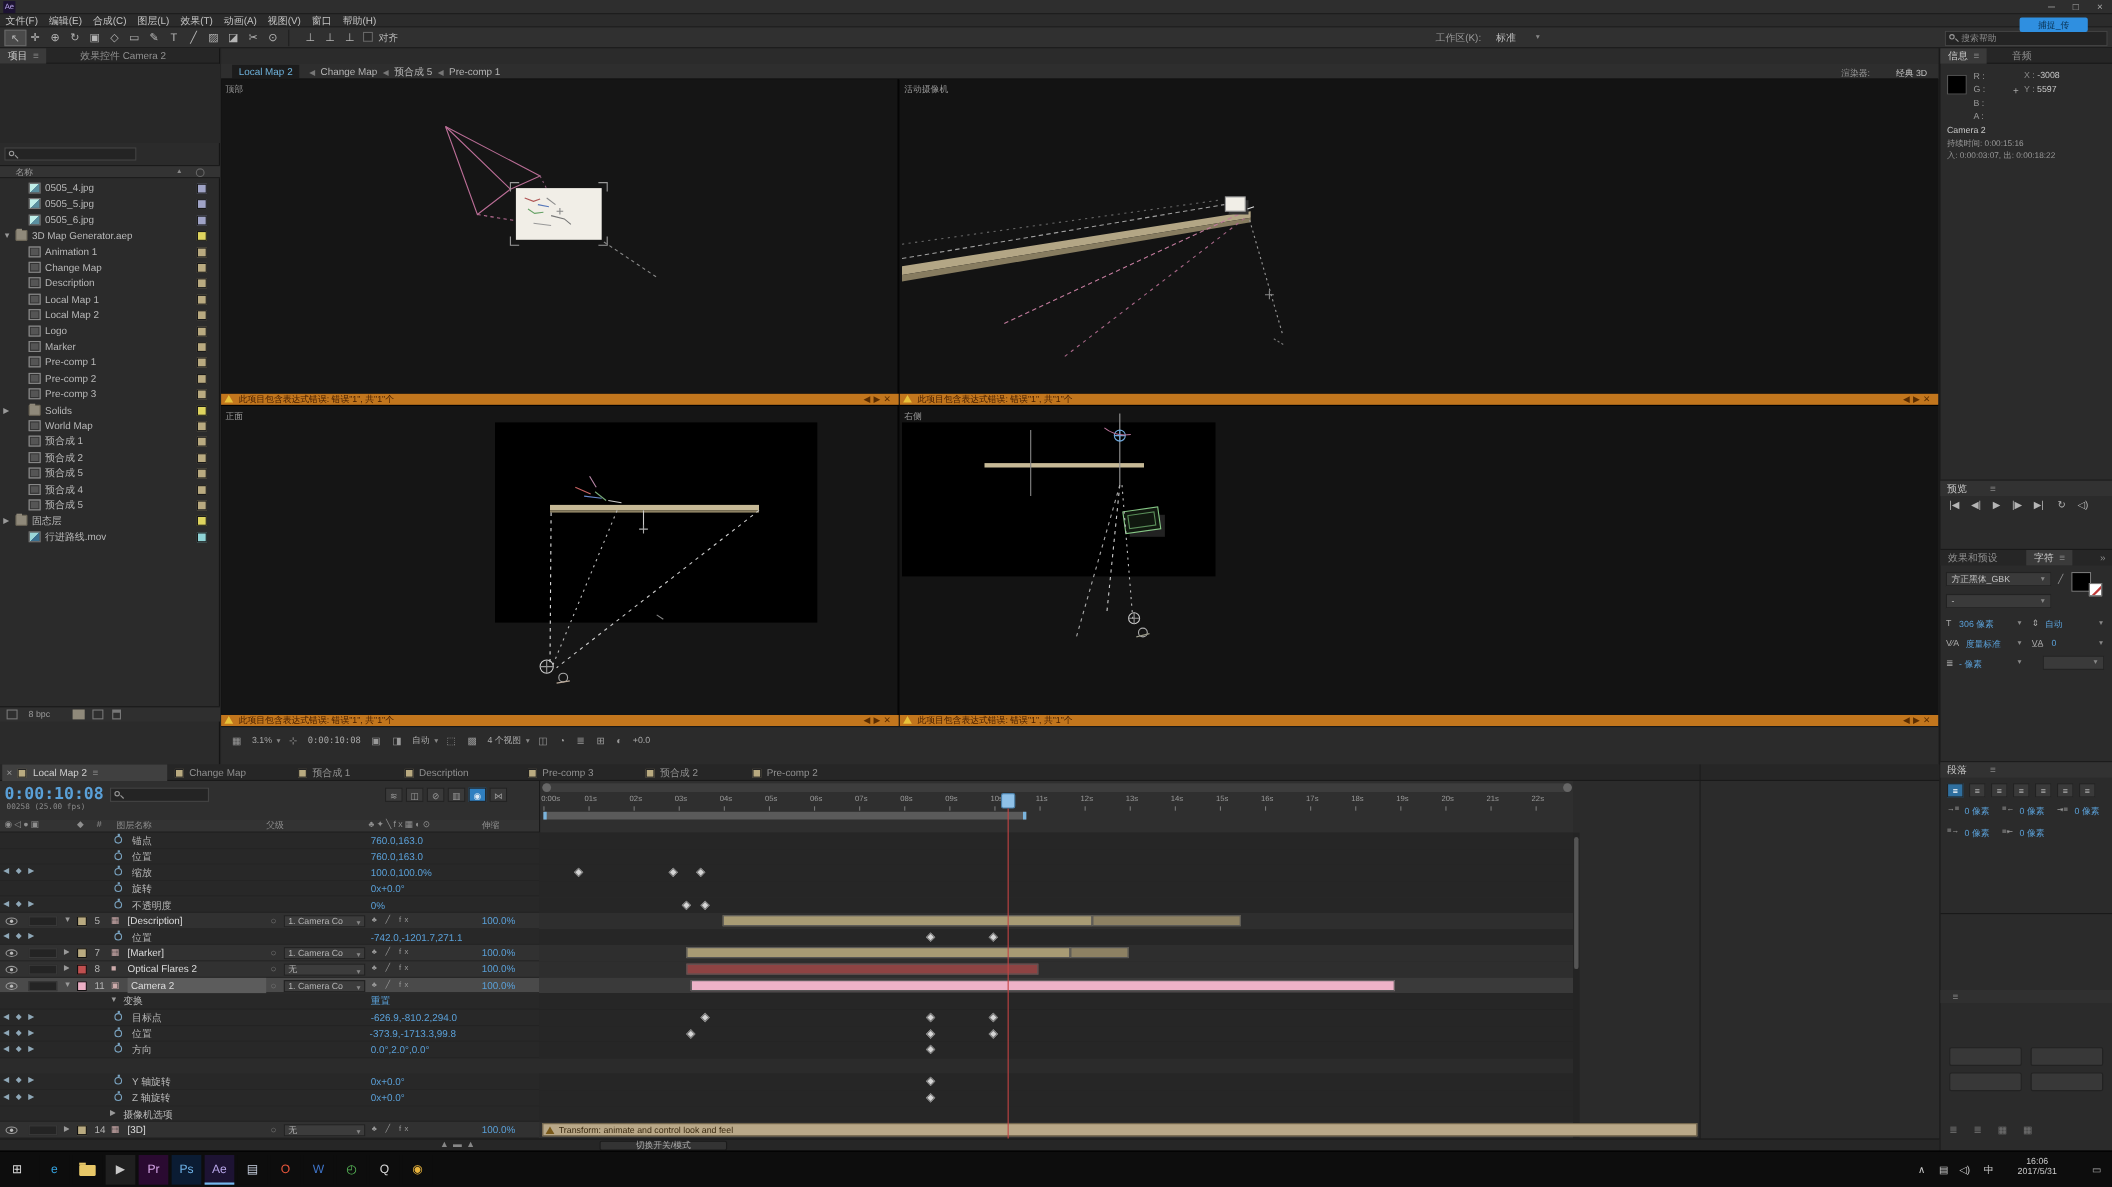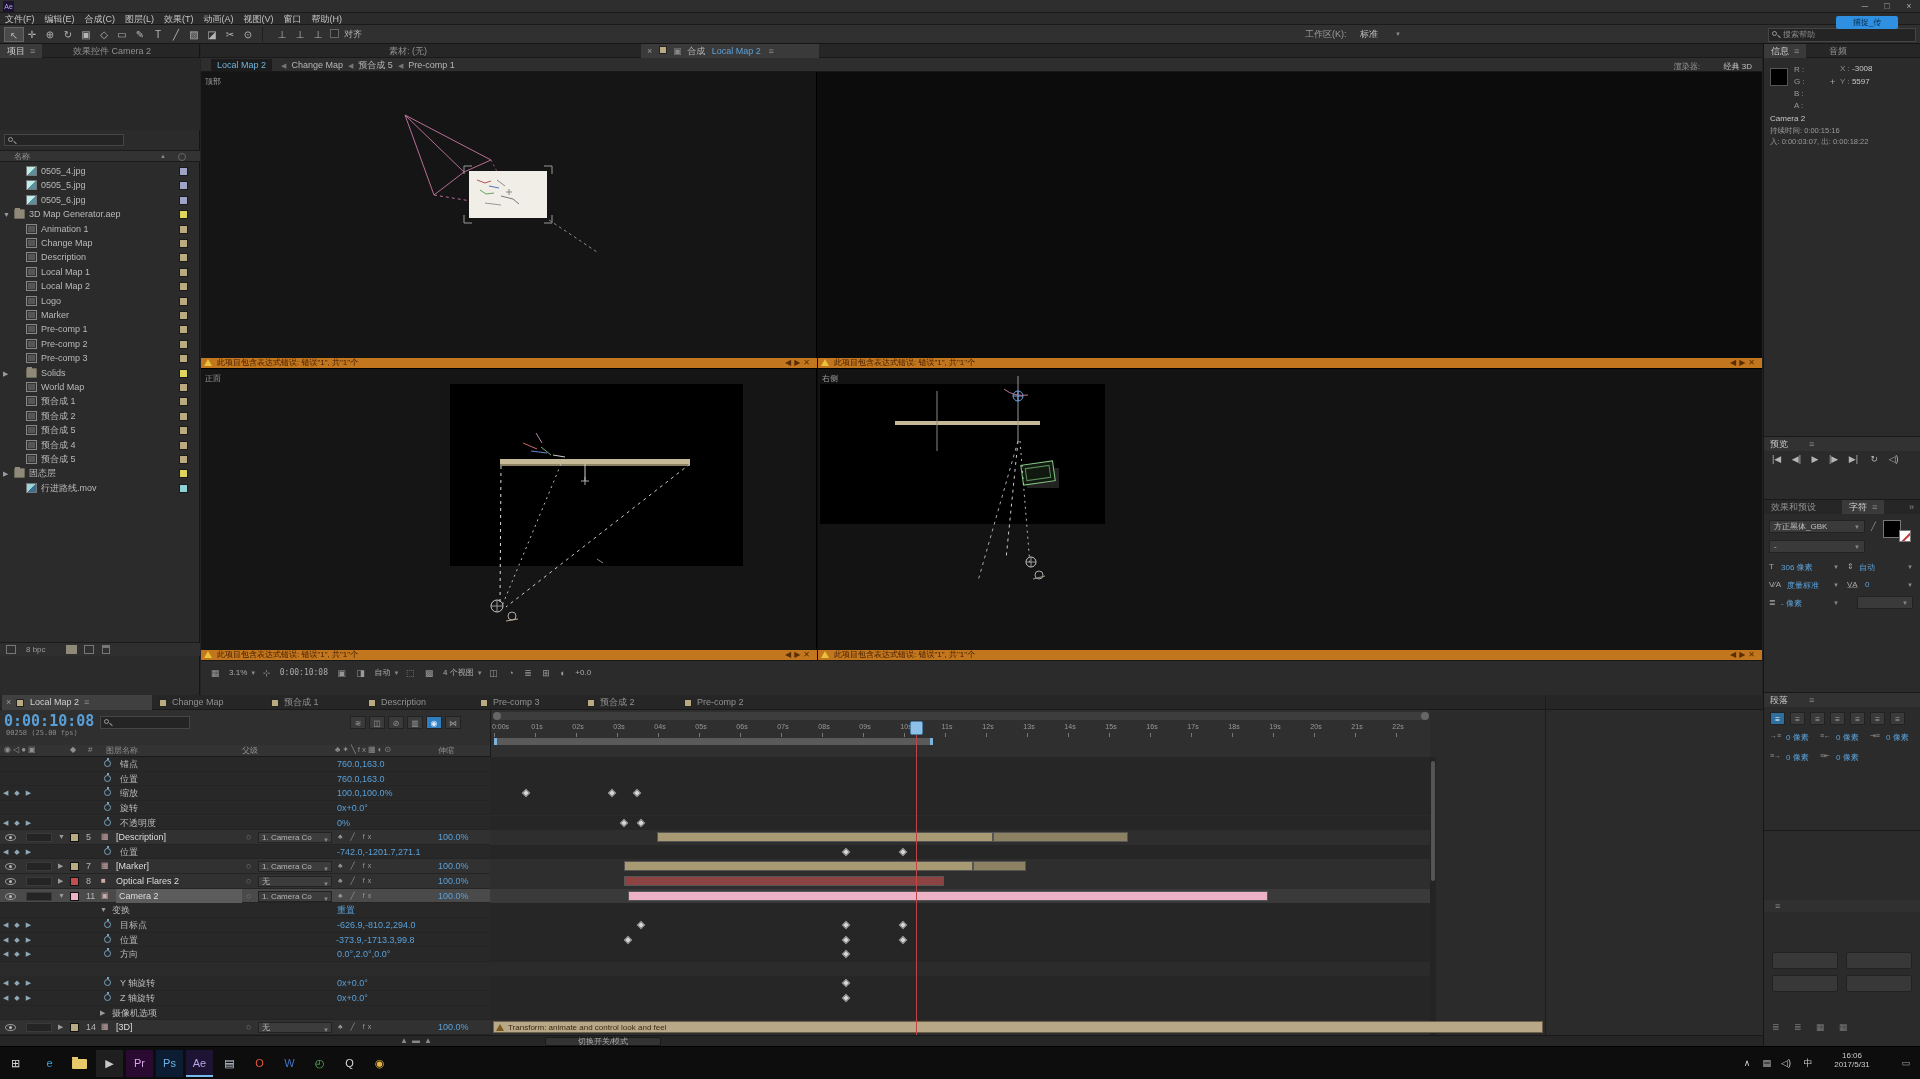--- a/index.html
+++ b/index.html
@@ -276,31 +276,20 @@
     <div class="abs" style="left:0;top:598px;width:200px;height:14px;background:#2f2f2f;border-top:1px solid #1a1a1a">
       <span class="abs" style="left:6px;top:2px;width:10px;height:9px;border:1px solid #777"></span>
       <span class="abs" style="left:26px;color:#9a9a9a;font-size:8px;line-height:14px">8 bpc</span>
       <span class="abs" style="left:66px;top:2px;width:11px;height:9px;background:#8f897a"></span>
       <span class="abs" style="left:84px;top:2px;width:10px;height:9px;border:1px solid #777"></span>
       <span class="abs" style="left:102px;top:2px;width:8px;height:9px;border:1px solid #777;border-top-width:3px"></span>
     </div>
   </div>
 
   <div class="panel" style="left:201px;top:44px;width:1561px;height:651px">
-    <div class="ptabs">
-      <div class="vtab" style="left:182px">素材: (无)</div>
-      <div class="vtab act" style="left:440px;width:178px">
-        <span style="color:#999;margin-right:4px">×</span>
-        <span style="display:inline-block;width:8px;height:8px;background:#b9aa80;border:1px solid #222;margin-right:4px"></span>
-        <span style="color:#888;margin-right:3px">▣</span>
-        <span>合成</span>
-        <span class="blue" style="margin-left:4px">Local Map 2</span>
-        <span class="menuglyph">≡</span>
-      </div>
-    </div>
     <div class="abs" style="left:0;top:14px;width:1561px;height:14px;background:#2e2e2e;border-bottom:1px solid #191919">
       <div id="crumbs" class="abs" style="left:10px;top:1px"><span class="chip">Local Map 2</span><span class="sep">◀</span><span class="bc">Change Map</span><span class="sep">◀</span><span class="bc">预合成 5</span><span class="sep">◀</span><span class="bc">Pre-comp 1</span></div>
       <span class="abs" style="right:62px;color:#9a9a9a;font-size:8px;top:3px">渲染器:</span>
       <span class="abs" style="right:10px;color:#c0c0c0;font-size:8px;top:3px">经典 3D</span>
     </div>
 
     <div class="abs" style="left:0;top:28px;width:1561px;height:588px;background:#0c0c0c">
 
       <div class="quad" style="left:0;top:0;width:616px;height:286px;background:#151515;border-right:1px solid #000">
         <div class="vlabel">顶部</div>
@@ -319,20 +308,37 @@
             <path d="M296,108 l8,6" stroke="#8a8a8a"></path>
             <path d="M300,124 l12,3 l6,5" stroke="#777"></path>
             <path d="M284,131 l16,2" stroke="#999"></path>
           </g>
           <path d="M263,102 V94 H271 M343,94 H351 V102 M351,143 V151 H343 M271,151 H263 V143" stroke="#9a9a9a" fill="none"></path>
           <path d="M305,120 h6 M308,117 v6" stroke="#888"></path>
           <path d="M348,148 L396,180" stroke="#888" stroke-dasharray="3,3" fill="none"></path>
         </svg>
       </div>
 
+      <div class="quad" style="left:617px;top:0;width:944px;height:286px;background:#131313">
+        <div class="vlabel">活动摄像机</div>
+        <svg width="944" height="286">
+          <polygon points="2,170 319,120 319,126 2,178" fill="#b3a685"></polygon>
+          <polygon points="2,178 319,126 319,130 2,184" fill="#877c60"></polygon>
+          <path d="M2,163 L295,114" stroke="#ddd" stroke-dasharray="4,3" opacity="0.7" fill="none"></path>
+          <path d="M2,150 L290,110" stroke="#bbb" stroke-dasharray="2,4" opacity="0.5" fill="none"></path>
+          <path d="M95,222 L312,121" stroke="#c27b9d" stroke-dasharray="4,3" fill="none"></path>
+          <path d="M150,252 L314,126" stroke="#a86788" stroke-dasharray="3,4" fill="none"></path>
+          <rect x="299" y="110" width="18" height="13" fill="#333"></rect>
+          <rect x="296" y="107" width="18" height="13" fill="#f1eee7" stroke="#999"></rect>
+          <path d="M318,128 L348,232" stroke="#999" stroke-dasharray="2,3" fill="none"></path>
+          <path d="M332,196 h8 M336,192 v8" stroke="#888"></path>
+          <path d="M340,236 l10,6" stroke="#777" stroke-dasharray="2,2"></path>
+          <path d="M316,118 l6,-2" stroke="#ddd"></path>
+        </svg>
+      </div>
 
       <div class="quad" style="left:0;top:296px;width:616px;height:282px;background:#151515;border-right:1px solid #000;border-top:1px solid #000">
         <div class="vlabel">正面</div>
         <svg width="616" height="282">
           <rect x="249" y="15" width="293" height="182" fill="#000"></rect>
           <rect x="299" y="90" width="190" height="5" fill="#c6b996"></rect>
           <rect x="299" y="95" width="190" height="2" fill="#8d8163"></rect>
           <g fill="none" stroke-width="1">
             <path d="M322,74 l14,6" stroke="#cc6666"></path>
             <path d="M330,82 l16,2" stroke="#6688cc"></path>

